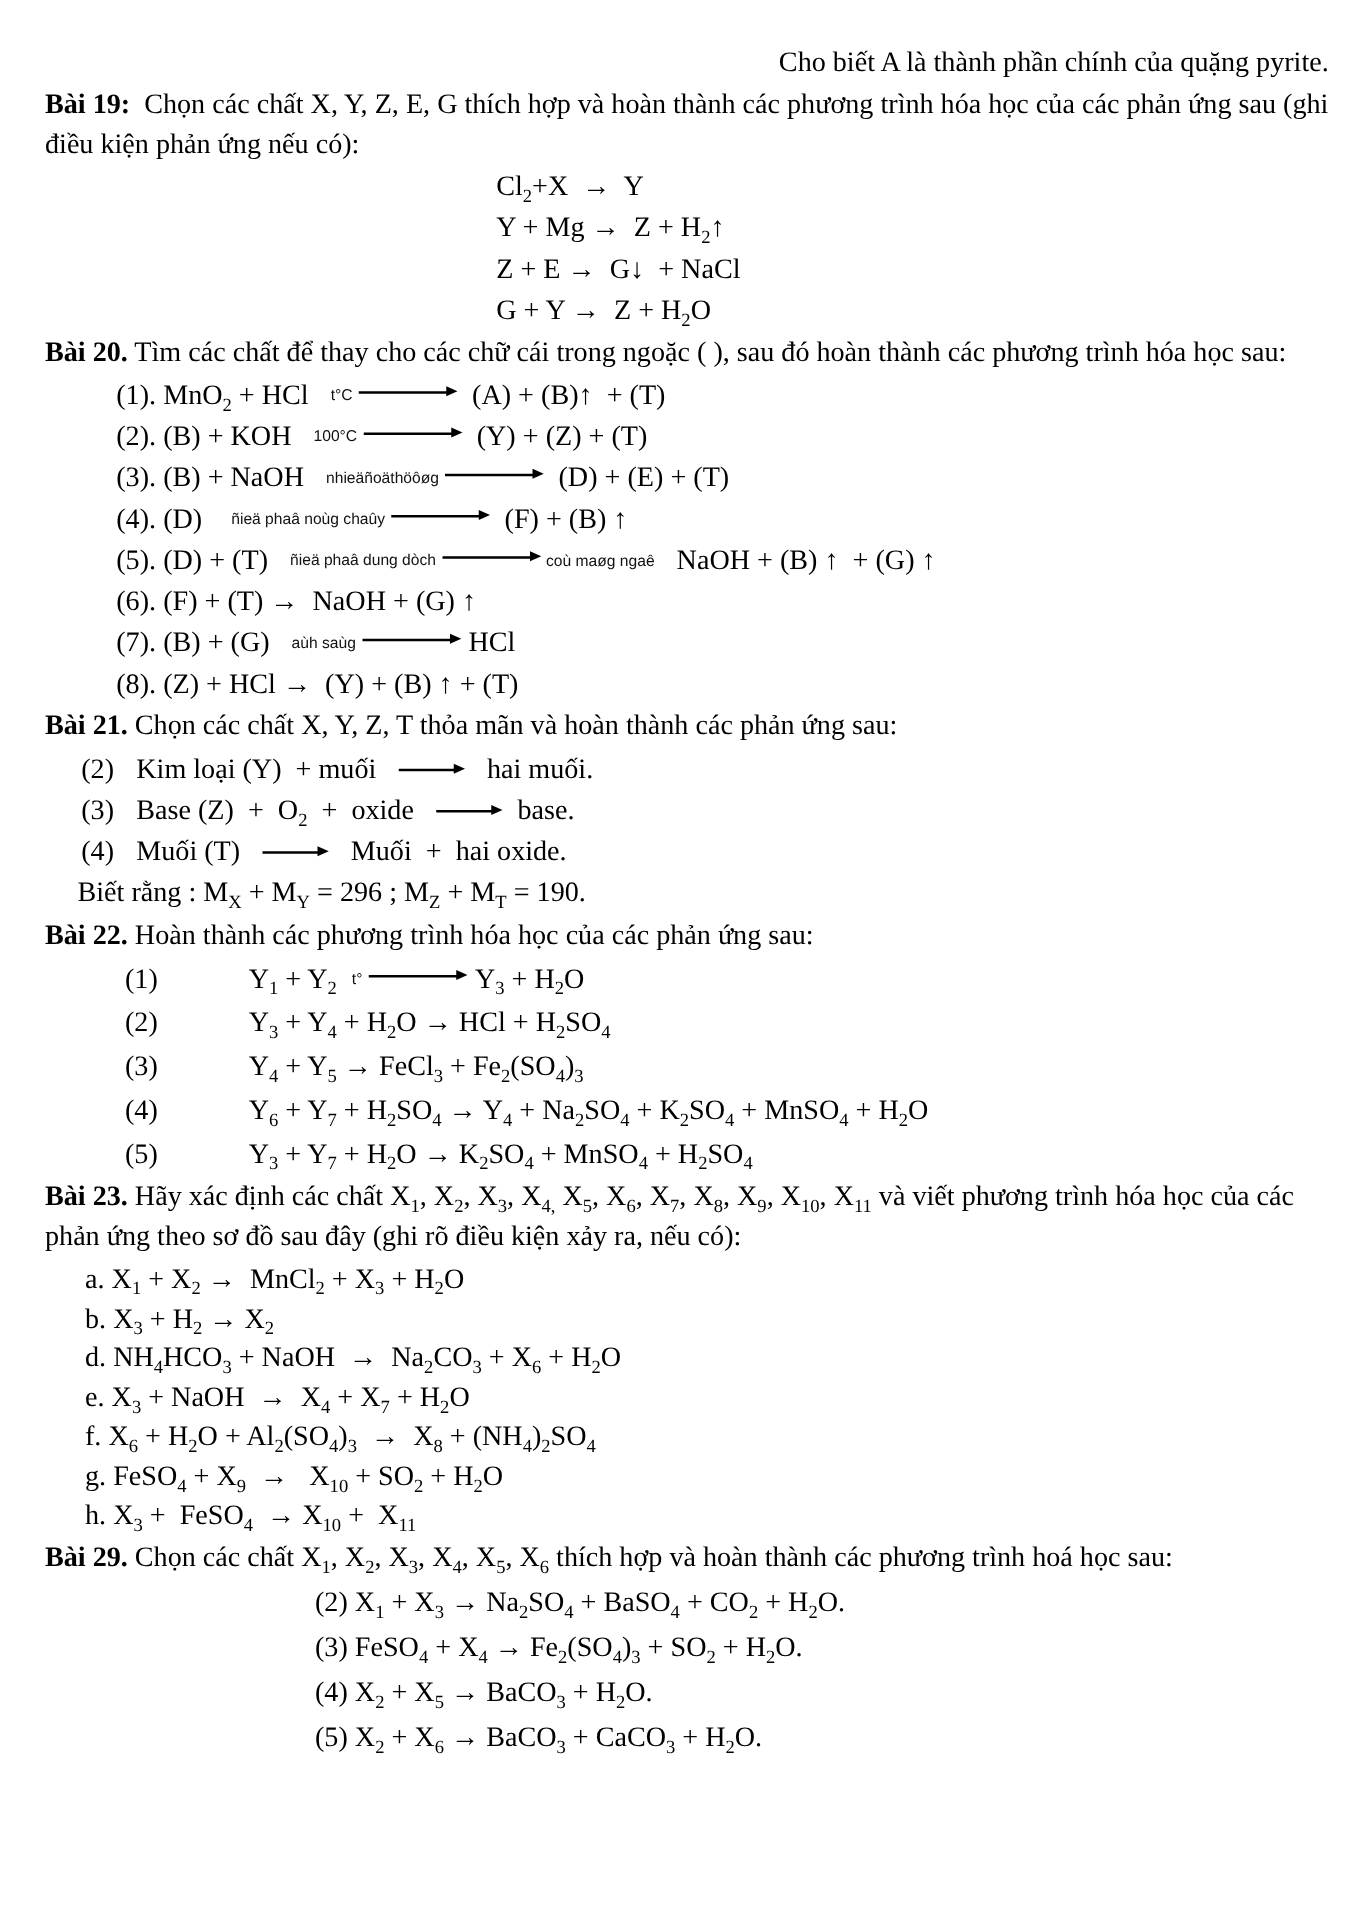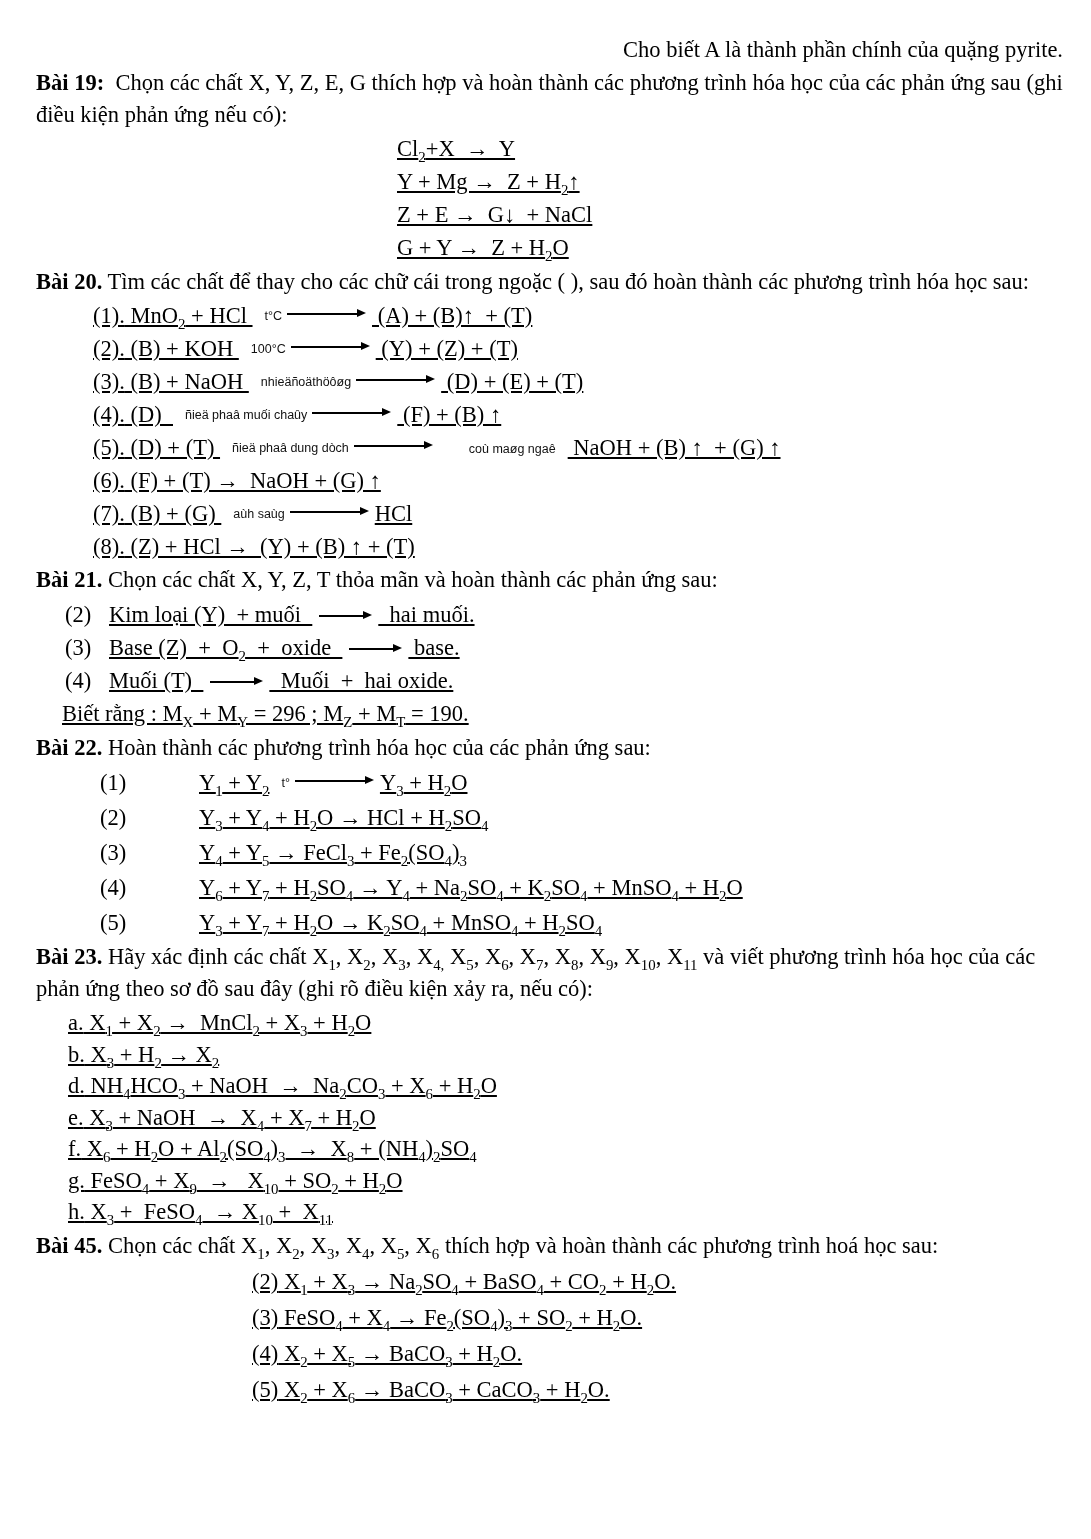--- a/index.html
+++ b/index.html
@@ -4,29 +4,29 @@
 <style>
   html,body{margin:0;padding:0;background:#fff;overflow:hidden;}
   body{width:1091px;height:1539px;color:#000;
        font-family:"Liberation Serif","DejaVu Serif",serif;font-size:22.5px;}
   #doc{padding:34px 28px 0 36px;}
   p{margin:0;}
   #intro{text-indent:26px;line-height:32px;margin-bottom:1px;text-align:right;}
   .heading{line-height:32px;margin-bottom:2px;white-space:pre-wrap;}
   .sec-label{font-weight:bold;}
   .items{margin-top:1px;}
-  .item{line-height:31px;white-space:pre-wrap;text-decoration:underline;}
+  .item{line-height:31px;white-space:pre-wrap;}
   .prefix{display:inline;}
   sub{font-size:66%;line-height:0;}
   
   .rxarrow{display:inline-flex;flex-direction:row;align-items:center;
            vertical-align:middle;margin:0 7px;line-height:1;transform:translateY(-1px);}
   .rxarrow .lbl{font-family:"Liberation Sans","DejaVu Sans",sans-serif;
                 font-size:12.5px;line-height:1.15;padding:0 5px 1px;white-space:nowrap;color:#111;}
-  .rxarrow .lbl.bottom{padding:1px 5px 0;margin-left:32px;}
+  .rxarrow .lbl.bottom{padding:1px 5px 0;}
   .rxarrow .shaft{align-self:stretch;min-width:78px;height:10px;position:relative;}
   .rxarrow .shaft::before{content:"";position:absolute;left:0;right:4px;top:4px;height:1.7px;background:#000;}
   .rxarrow .shaft::after{content:"";position:absolute;right:-1px;top:0.2px;width:0;height:0;
                 border-left:9px solid #000;border-top:4.6px solid transparent;border-bottom:4.6px solid transparent;}
   .rxarrow.plain .shaft{min-width:52px;}
   
   #bai19 .items{margin-left:361px;}
   #bai19 .item{line-height:32px;margin-bottom:1px;}
   #bai20 .items{margin-left:57px;}
   #bai20 .item{margin-bottom:2px;}
@@ -57,21 +57,21 @@
           <div class="item"><span class="prefix"></span><span class="formula">Z + E →  G↓  + NaCl</span></div>
           <div class="item"><span class="prefix"></span><span class="formula">G + Y →  Z + H<sub>2</sub>O</span></div>
         </div>
       </section>
       <section id="bai20">
         <p class="heading"><span class="sec-label">Bài 20.</span><span> Tìm các chất để thay cho các chữ cái trong ngoặc ( ), sau đó hoàn thành các phương trình hóa học sau:</span></p>
         <div class="items">
           <div class="item"><span class="prefix">(1).</span><span class="formula"> MnO<sub>2</sub> + HCl <span class="rxarrow"><span class="lbl top">t°C</span><span class="shaft"></span></span> (A) + (B)↑  + (T)</span></div>
           <div class="item"><span class="prefix">(2).</span><span class="formula"> (B) + KOH <span class="rxarrow"><span class="lbl top">100°C</span><span class="shaft"></span></span> (Y) + (Z) + (T)</span></div>
           <div class="item"><span class="prefix">(3).</span><span class="formula"> (B) + NaOH <span class="rxarrow"><span class="lbl top">nhieäñoäthöôøg</span><span class="shaft"></span></span> (D) + (E) + (T)</span></div>
-          <div class="item"><span class="prefix">(4).</span><span class="formula"> (D)  <span class="rxarrow"><span class="lbl top">ñieä phaâ muối chaûy</span><span class="shaft"></span></span> (F) + (B) ↑</span></div>
+          <div class="item"><span class="prefix">(4).</span><span class="formula"> (D)  <span class="rxarrow"><span class="lbl top">ñieä phaâ noùg chaûy</span><span class="shaft"></span></span> (F) + (B) ↑</span></div>
           <div class="item"><span class="prefix">(5).</span><span class="formula"> (D) + (T) <span class="rxarrow"><span class="lbl top">ñieä phaâ dung dòch</span><span class="shaft"></span><span class="lbl bottom">coù maøg ngaê</span></span> NaOH + (B) ↑  + (G) ↑</span></div>
           <div class="item"><span class="prefix">(6).</span><span class="formula"> (F) + (T) →  NaOH + (G) ↑</span></div>
           <div class="item"><span class="prefix">(7).</span><span class="formula"> (B) + (G) <span class="rxarrow"><span class="lbl top">aùh saùg</span><span class="shaft"></span></span>HCl</span></div>
           <div class="item"><span class="prefix">(8).</span><span class="formula"> (Z) + HCl →  (Y) + (B) ↑ + (T)</span></div>
         </div>
       </section>
       <section id="bai21">
         <p class="heading"><span class="sec-label">Bài 21.</span><span> Chọn các chất X, Y, Z, T thỏa mãn và hoàn thành các phản ứng sau:</span></p>
         <div class="items">
           <div class="item"><span class="prefix">(2)</span><span class="formula">Kim loại (Y)  + muối  <span class="rxarrow plain"><span class="shaft"></span></span>  hai muối.</span></div>
@@ -96,21 +96,21 @@
           <div class="item"><span class="prefix">a.</span><span class="formula"> X<sub>1</sub> + X<sub>2</sub> →  MnCl<sub>2</sub> + X<sub>3</sub> + H<sub>2</sub>O</span></div>
           <div class="item"><span class="prefix">b.</span><span class="formula"> X<sub>3</sub> + H<sub>2</sub> → X<sub>2</sub></span></div>
           <div class="item"><span class="prefix">d.</span><span class="formula"> NH<sub>4</sub>HCO<sub>3</sub> + NaOH  →  Na<sub>2</sub>CO<sub>3</sub> + X<sub>6</sub> + H<sub>2</sub>O</span></div>
           <div class="item"><span class="prefix">e.</span><span class="formula"> X<sub>3</sub> + NaOH  →  X<sub>4</sub> + X<sub>7</sub> + H<sub>2</sub>O</span></div>
           <div class="item"><span class="prefix">f.</span><span class="formula"> X<sub>6</sub> + H<sub>2</sub>O + Al<sub>2</sub>(SO<sub>4</sub>)<sub>3</sub>  →  X<sub>8</sub> + (NH<sub>4</sub>)<sub>2</sub>SO<sub>4</sub></span></div>
           <div class="item"><span class="prefix">g.</span><span class="formula"> FeSO<sub>4</sub> + X<sub>9</sub>  →   X<sub>10</sub> + SO<sub>2</sub> + H<sub>2</sub>O</span></div>
           <div class="item"><span class="prefix">h.</span><span class="formula"> X<sub>3</sub> +  FeSO<sub>4</sub>  → X<sub>10</sub> +  X<sub>11</sub></span></div>
         </div>
       </section>
       <section id="bai24">
-        <p class="heading"><span class="sec-label">Bài 45.</span><span> Chọn các chất X<sub>1</sub>, X<sub>2</sub>, X<sub>3</sub>, X<sub>4</sub>, X<sub>5</sub>, X<sub>6</sub> thích hợp và hoàn thành các phương trình hoá học sau:</span></p>
+        <p class="heading"><span class="sec-label">Bài 29.</span><span> Chọn các chất X<sub>1</sub>, X<sub>2</sub>, X<sub>3</sub>, X<sub>4</sub>, X<sub>5</sub>, X<sub>6</sub> thích hợp và hoàn thành các phương trình hoá học sau:</span></p>
         <div class="items">
           <div class="item"><span class="prefix">(2)</span><span class="formula"> X<sub>1</sub> + X<sub>3</sub> → Na<sub>2</sub>SO<sub>4</sub> + BaSO<sub>4</sub> + CO<sub>2</sub> + H<sub>2</sub>O.</span></div>
           <div class="item"><span class="prefix">(3)</span><span class="formula"> FeSO<sub>4</sub> + X<sub>4</sub> → Fe<sub>2</sub>(SO<sub>4</sub>)<sub>3</sub> + SO<sub>2</sub> + H<sub>2</sub>O.</span></div>
           <div class="item"><span class="prefix">(4)</span><span class="formula"> X<sub>2</sub> + X<sub>5</sub> → BaCO<sub>3</sub> + H<sub>2</sub>O.</span></div>
           <div class="item"><span class="prefix">(5)</span><span class="formula"> X<sub>2</sub> + X<sub>6</sub> → BaCO<sub>3</sub> + CaCO<sub>3</sub> + H<sub>2</sub>O.</span></div>
         </div>
       </section>
     </div>
 </div>
 

